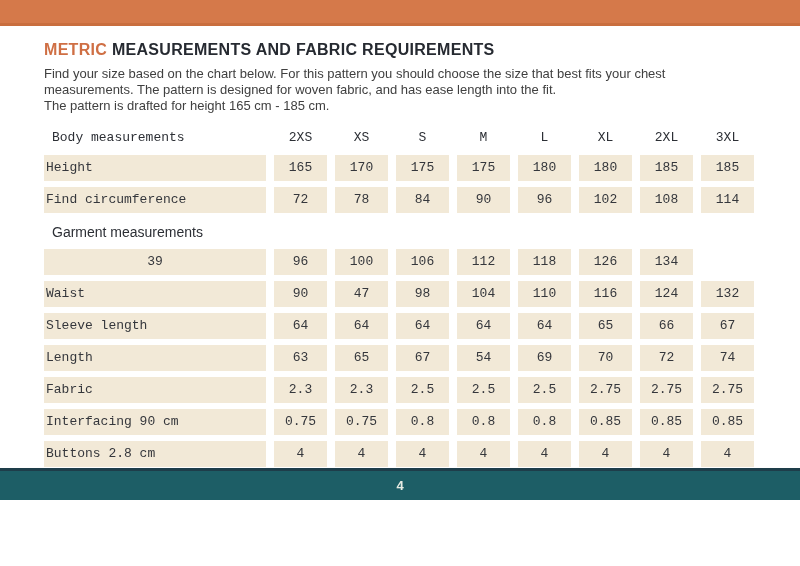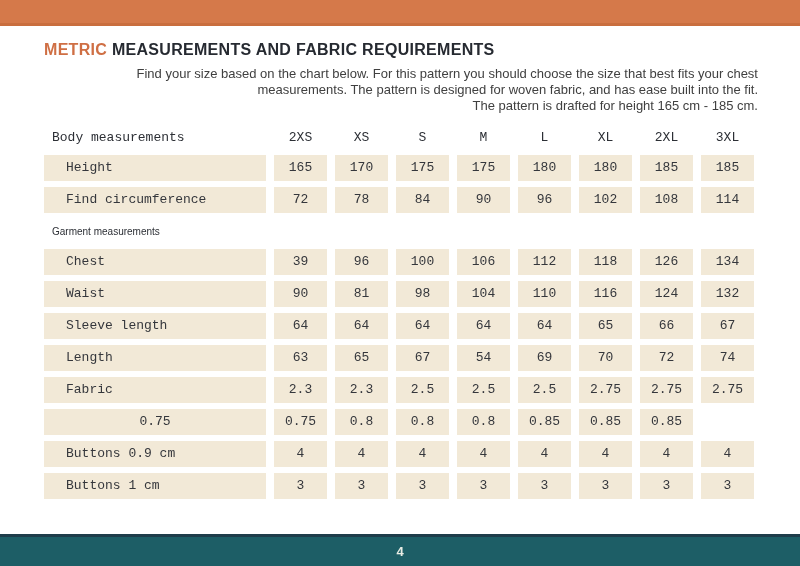--- a/index.html
+++ b/index.html
@@ -1,19 +1,19 @@
 <!DOCTYPE html>
 <html><head>
 <meta charset="utf-8">
 <style>
   html, body { margin: 0; padding: 0; background: #ffffff; }
   .page {
     position: relative;
     width: 800px;
-    height: 566px;
+    height: 500px;
     background: #ffffff;
     overflow: hidden;
     font-family: "Liberation Sans", "DejaVu Sans", sans-serif;
   }
   .top-bar {
     width: 100%;
     height: 23px;
     background: #d5794a;
     border-bottom: 3px solid #c96e3e;
   }
@@ -23,62 +23,62 @@
   h1.title {
     margin: 0 0 7px 0;
     font-size: 16px;
     line-height: 19px;
     font-weight: 700;
     letter-spacing: 0.3px;
     color: #262a31;
     text-transform: uppercase;
   }
   h1.title .accent { color: #cf6f44; }
-  .intro { margin: 0 0 0 0; text-align: right; }
+  .intro { margin: 0 0 0 0; }
   .intro-line {
     font-size: 13px;
     line-height: 16px;
     color: #404040;
   }
   .size-table { margin-top: 11px; }
   .t-row {
     display: grid;
     grid-template-columns: 222px repeat(8, 53px);
     column-gap: 8px;
     height: 26px;
     margin-bottom: 6px;
     font-family: Liberation Mono, monospace;
   }
   .t-row.header-row { margin-bottom: 4px; }
   .t-label {
     background: #f2e9d7;
     font-size: 13px;
     line-height: 26px;
     color: #35373c;
-    padding-left: 22px;
+    padding-left: 2px;
     text-align: left;
     white-space: nowrap;
   }
   .t-cell {
     background: #f2e9d7;
     font-size: 13px;
     line-height: 26px;
     color: #35373c;
     text-align: center;
   }
   .header-row .t-label,
   .header-row .t-cell {
     background: transparent;
     color: #2c2f35;
   }
   .header-row .t-label { padding-left: 8px; }
   .section-heading {
     height: 26px;
     line-height: 26px;
-    font-size: 10px;
+    font-size: 14px;
     color: #2c2f35;
     padding-left: 8px;
     margin: 6px 0 4px 0;
     white-space: nowrap;
   }
   .footer {
     position: absolute;
     left: 0;
     bottom: 0;
     width: 100%;
@@ -99,21 +99,21 @@
 <body>
 
 <div class="page">
   <div class="top-bar"></div>
 
   <div class="content">
     <h1 class="title"><span class="accent">METRIC</span><span> MEASUREMENTS AND FABRIC REQUIREMENTS</span></h1>
 
     <div class="intro" id="intro">
         <div class="intro-line">Find your size based on the chart below. For this pattern you should choose the size that best fits your chest</div>
-        <div class="intro-line">measurements. The pattern is designed for woven fabric, and has ease built into the fit.</div>
+        <div class="intro-line">measurements. The pattern is designed for woven fabric, and has ease length into the fit.</div>
         <div class="intro-line">The pattern is drafted for height 165 cm - 185 cm.</div>
       </div>
 
     <div class="size-table" id="table-root">
         <div class="t-row header-row">
           <div class="t-label">Body measurements</div>
           <div class="t-cell">2XS</div>
           <div class="t-cell">XS</div>
           <div class="t-cell">S</div>
           <div class="t-cell">M</div>
@@ -139,34 +139,33 @@
           <div class="t-cell">78</div>
           <div class="t-cell">84</div>
           <div class="t-cell">90</div>
           <div class="t-cell">96</div>
           <div class="t-cell">102</div>
           <div class="t-cell">108</div>
           <div class="t-cell">114</div>
         </div>
         <div class="section-heading">Garment measurements</div>
         <div class="t-row">
-          <div class="t-label">Chest</div>
           <div class="t-cell">39</div>
           <div class="t-cell">96</div>
           <div class="t-cell">100</div>
           <div class="t-cell">106</div>
           <div class="t-cell">112</div>
           <div class="t-cell">118</div>
           <div class="t-cell">126</div>
           <div class="t-cell">134</div>
         </div>
         <div class="t-row">
           <div class="t-label">Waist</div>
           <div class="t-cell">90</div>
-          <div class="t-cell">81</div>
+          <div class="t-cell">47</div>
           <div class="t-cell">98</div>
           <div class="t-cell">104</div>
           <div class="t-cell">110</div>
           <div class="t-cell">116</div>
           <div class="t-cell">124</div>
           <div class="t-cell">132</div>
         </div>
         <div class="t-row">
           <div class="t-label">Sleeve length</div>
           <div class="t-cell">64</div>
@@ -194,31 +193,32 @@
           <div class="t-cell">2.3</div>
           <div class="t-cell">2.3</div>
           <div class="t-cell">2.5</div>
           <div class="t-cell">2.5</div>
           <div class="t-cell">2.5</div>
           <div class="t-cell">2.75</div>
           <div class="t-cell">2.75</div>
           <div class="t-cell">2.75</div>
         </div>
         <div class="t-row">
+          <div class="t-label">Interfacing 90 cm</div>
           <div class="t-cell">0.75</div>
           <div class="t-cell">0.75</div>
           <div class="t-cell">0.8</div>
           <div class="t-cell">0.8</div>
           <div class="t-cell">0.8</div>
           <div class="t-cell">0.85</div>
           <div class="t-cell">0.85</div>
           <div class="t-cell">0.85</div>
         </div>
         <div class="t-row">
-          <div class="t-label">Buttons 0.9 cm</div>
+          <div class="t-label">Buttons 2.8 cm</div>
           <div class="t-cell">4</div>
           <div class="t-cell">4</div>
           <div class="t-cell">4</div>
           <div class="t-cell">4</div>
           <div class="t-cell">4</div>
           <div class="t-cell">4</div>
           <div class="t-cell">4</div>
           <div class="t-cell">4</div>
         </div>
         <div class="t-row">

